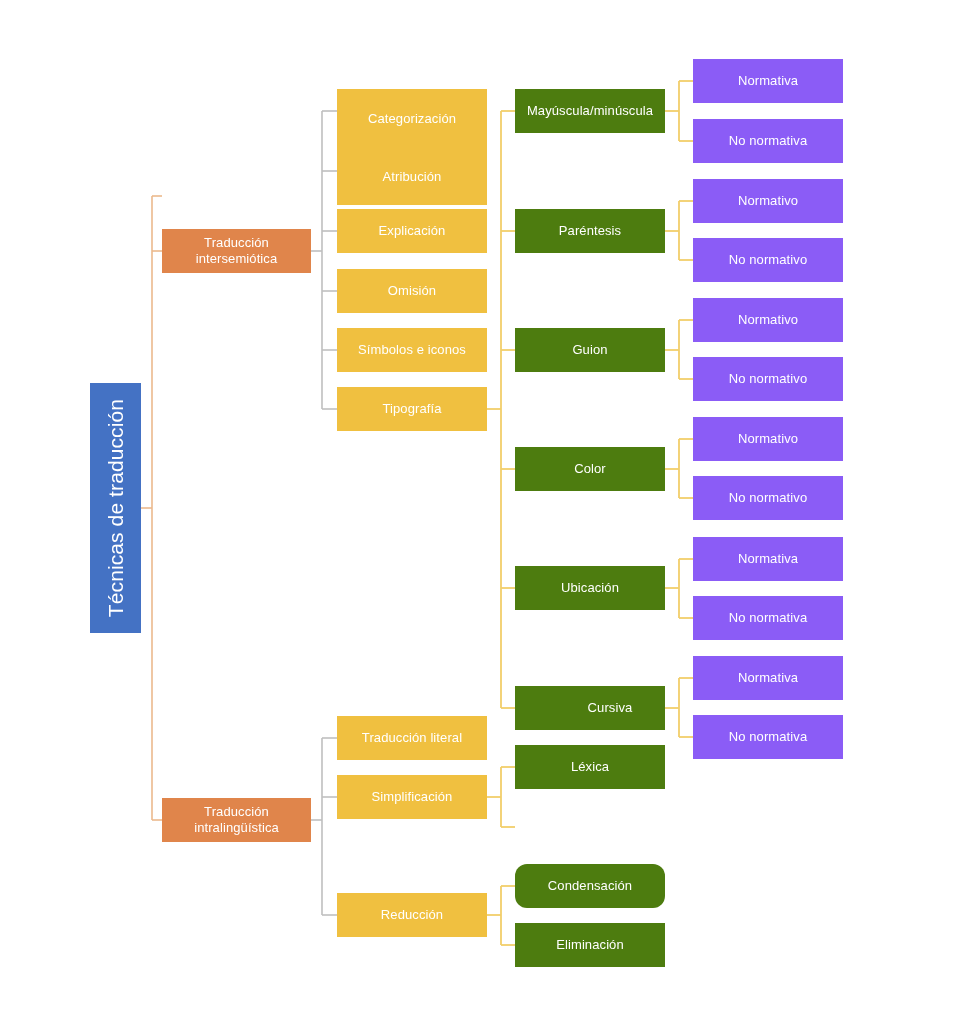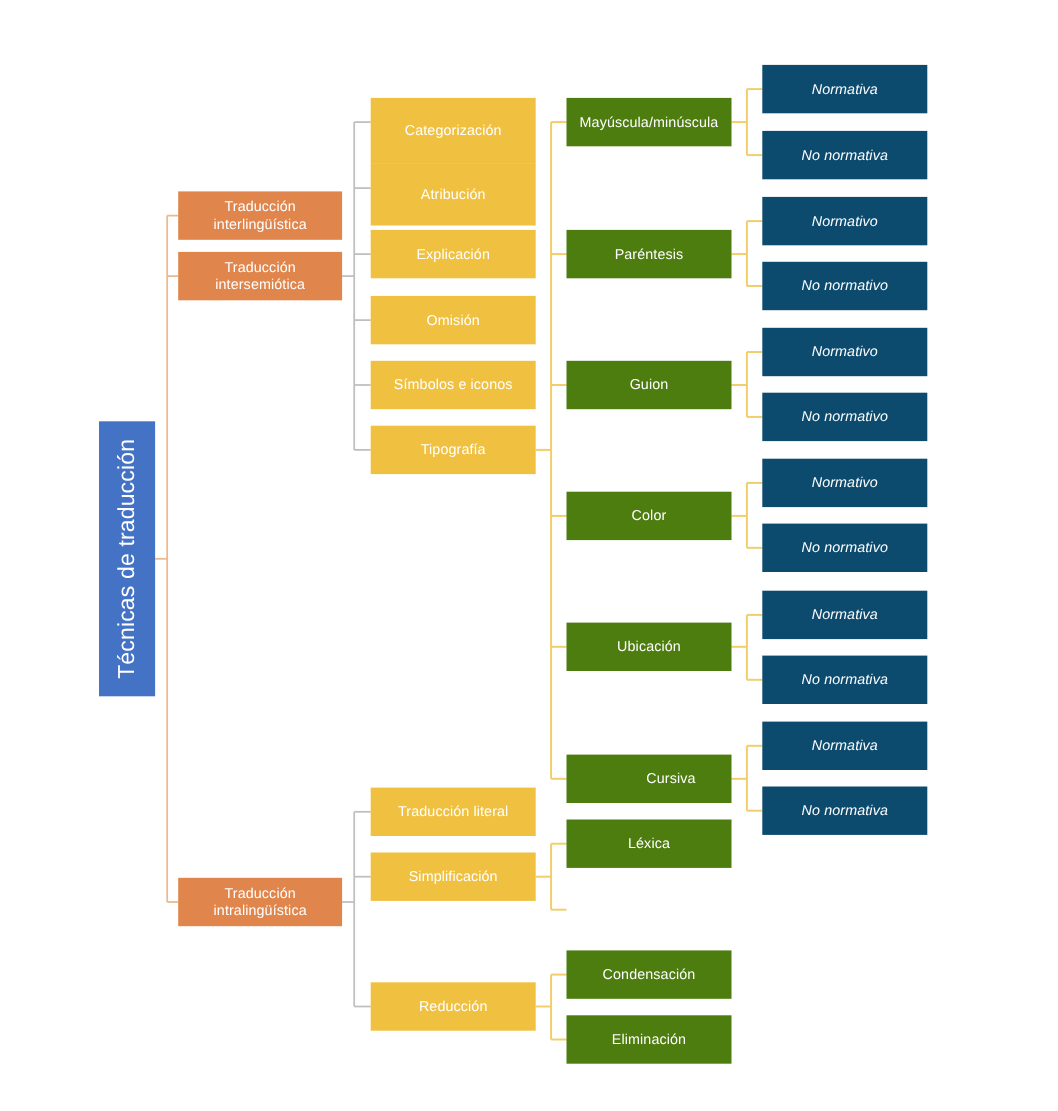--- a/index.html
+++ b/index.html
@@ -7,21 +7,21 @@
        font-family:"Liberation Sans","DejaVu Sans",sans-serif;}
   #canvas{position:absolute;left:0;top:0;width:962px;height:1010px;}
   .node{position:absolute;box-sizing:border-box;display:flex;align-items:center;
         justify-content:center;text-align:center;color:#ffffff;line-height:1.22;
         letter-spacing:.1px;}
   .n-root{background:#4472C4;color:#ffffff;font-size:21px;}
   .n-root .vtext{writing-mode:vertical-rl;transform:rotate(180deg);white-space:nowrap;}
   .n-orange{background:#E0854B;font-size:13px;}
   .n-yellow{background:#F0C040;font-size:13px;}
   .n-green{background:#4d7c0f;font-size:13px;}
-  .n-lgreen{background:#0c4a6e;font-size:13px;font-style:italic;}
+  .n-lgreen{background:#8b5cf6;font-size:13px;}
   svg.links{position:absolute;left:0;top:0;width:962px;height:1010px;
             pointer-events:none;}
   .lnk-root{fill:none;stroke:#EBB98D;stroke-width:1.6;}
   .lnk-gray{fill:none;stroke:#BFBFBF;stroke-width:1.6;}
   .lnk-yellow{fill:none;stroke:#F2CE6A;stroke-width:1.8;}
 </style>
 </head>
 <body>
 
 <div id="canvas">
@@ -110,23 +110,20 @@
       <path class="lnk-yellow" d="M679,678 V737"></path>
       <path class="lnk-yellow" d="M679,678 H693"></path>
       <path class="lnk-yellow" d="M679,737 H693"></path>
     </g>
   </svg>
 
   <div class="node n-root" style="left:90px;top:383px;width:51px;height:250px;">
     <span class="vtext">Técnicas de traducción</span>
   </div>
 
-  <div class="node n-orange" style="left:162px;top:174px;width:149px;height:44px;">
-    <span>Traducción interlingüística</span>
-  </div>
   <div class="node n-orange" style="left:162px;top:229px;width:149px;height:44px;">
     <span>Traducción intersemiótica</span>
   </div>
   <div class="node n-orange" style="left:162px;top:798px;width:149px;height:44px;">
     <span>Traducción intralingüística</span>
   </div>
 
   <div class="node n-yellow" style="left:337px;top:89px;width:150px;height:60px;">
     <span>Categorización</span>
   </div>
@@ -169,21 +166,21 @@
   </div>
   <div class="node n-green" style="left:515px;top:566px;width:150px;height:44px;">
     <span>Ubicación</span>
   </div>
   <div class="node n-green" style="left:515px;top:686px;width:150px;height:44px;padding-left:40px;">
     <span>Cursiva</span>
   </div>
   <div class="node n-green" style="left:515px;top:745px;width:150px;height:44px;">
     <span>Léxica</span>
   </div>
-  <div class="node n-green" style="left:515px;top:864px;width:150px;height:44px;">
+  <div class="node n-green" style="left:515px;top:864px;width:150px;height:44px;border-radius:12px;">
     <span>Condensación</span>
   </div>
   <div class="node n-green" style="left:515px;top:923px;width:150px;height:44px;">
     <span>Eliminación</span>
   </div>
 
   <div class="node n-lgreen" style="left:693px;top:59px;width:150px;height:44px;">
     <span>Normativa</span>
   </div>
   <div class="node n-lgreen" style="left:693px;top:119px;width:150px;height:44px;">

